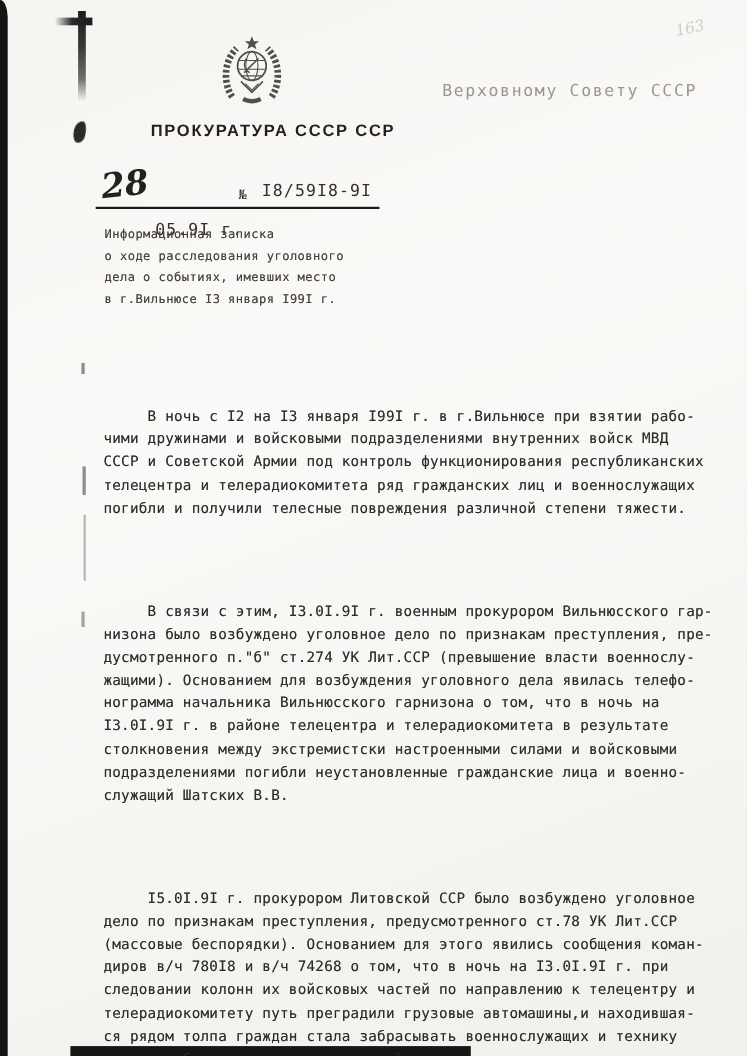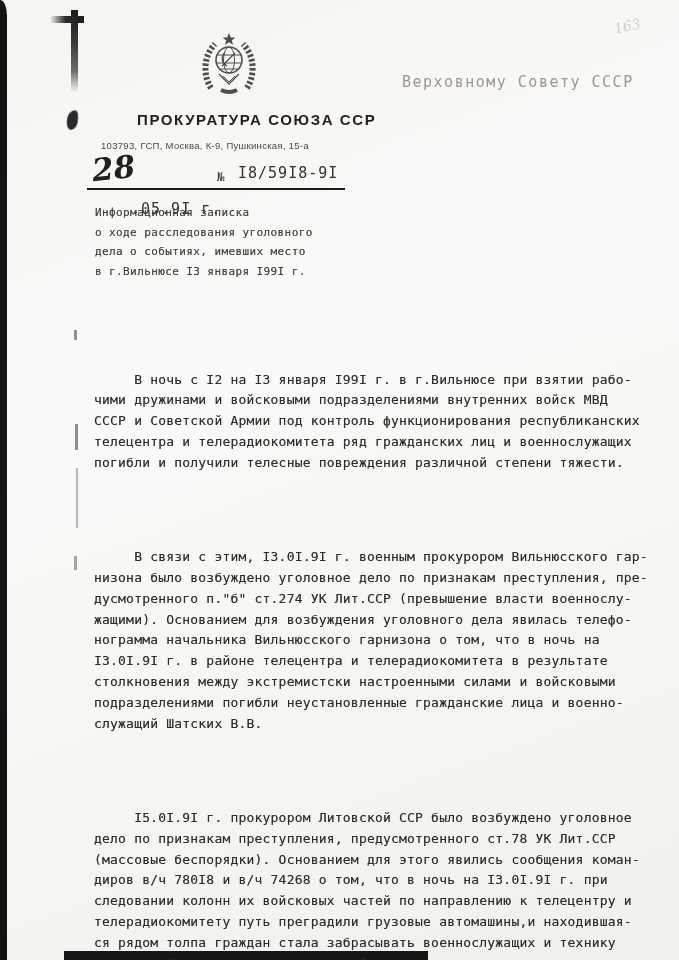--- a/index.html
+++ b/index.html
@@ -127,22 +127,21 @@
 
       <path d="M22,42 L32,52 L42,42" stroke-width="1.4"></path>
       <path d="M26,44 L32,50 L38,44" stroke-width="1"></path>
 
       <path d="M24,58 Q32,62 40,58" stroke-width="4"></path>
     </g>
 
     <path d="M32,1 L33.8,5.4 L38.4,5.6 L34.8,8.4 L36.1,12.8 L32,10.2 L27.9,12.8 L29.2,8.4 L25.6,5.6 L30.2,5.4 Z" fill="#3a3836"></path>
   </svg>
 
-  <div class="org-name">ПРОКУРАТУРА СОЮЗА ССР</div>
-  <div class="org-address">103793, ГСП, Москва, К-9, Пушкинская, 15-а</div>
+  <div class="org-name">ПРОКУРАТУРА СССР ССР</div>
 
   <div class="date-hand">28</div>
   <div class="date-typed">.05.9I г.</div>
   <div class="number-sign">№</div>
   <div class="doc-number">I8/59I8-9I</div>
   <div class="date-underline"></div>
 
   <div class="recipient">Верховному Совету СССР</div>
   <div class="page-mark">163</div>
 

